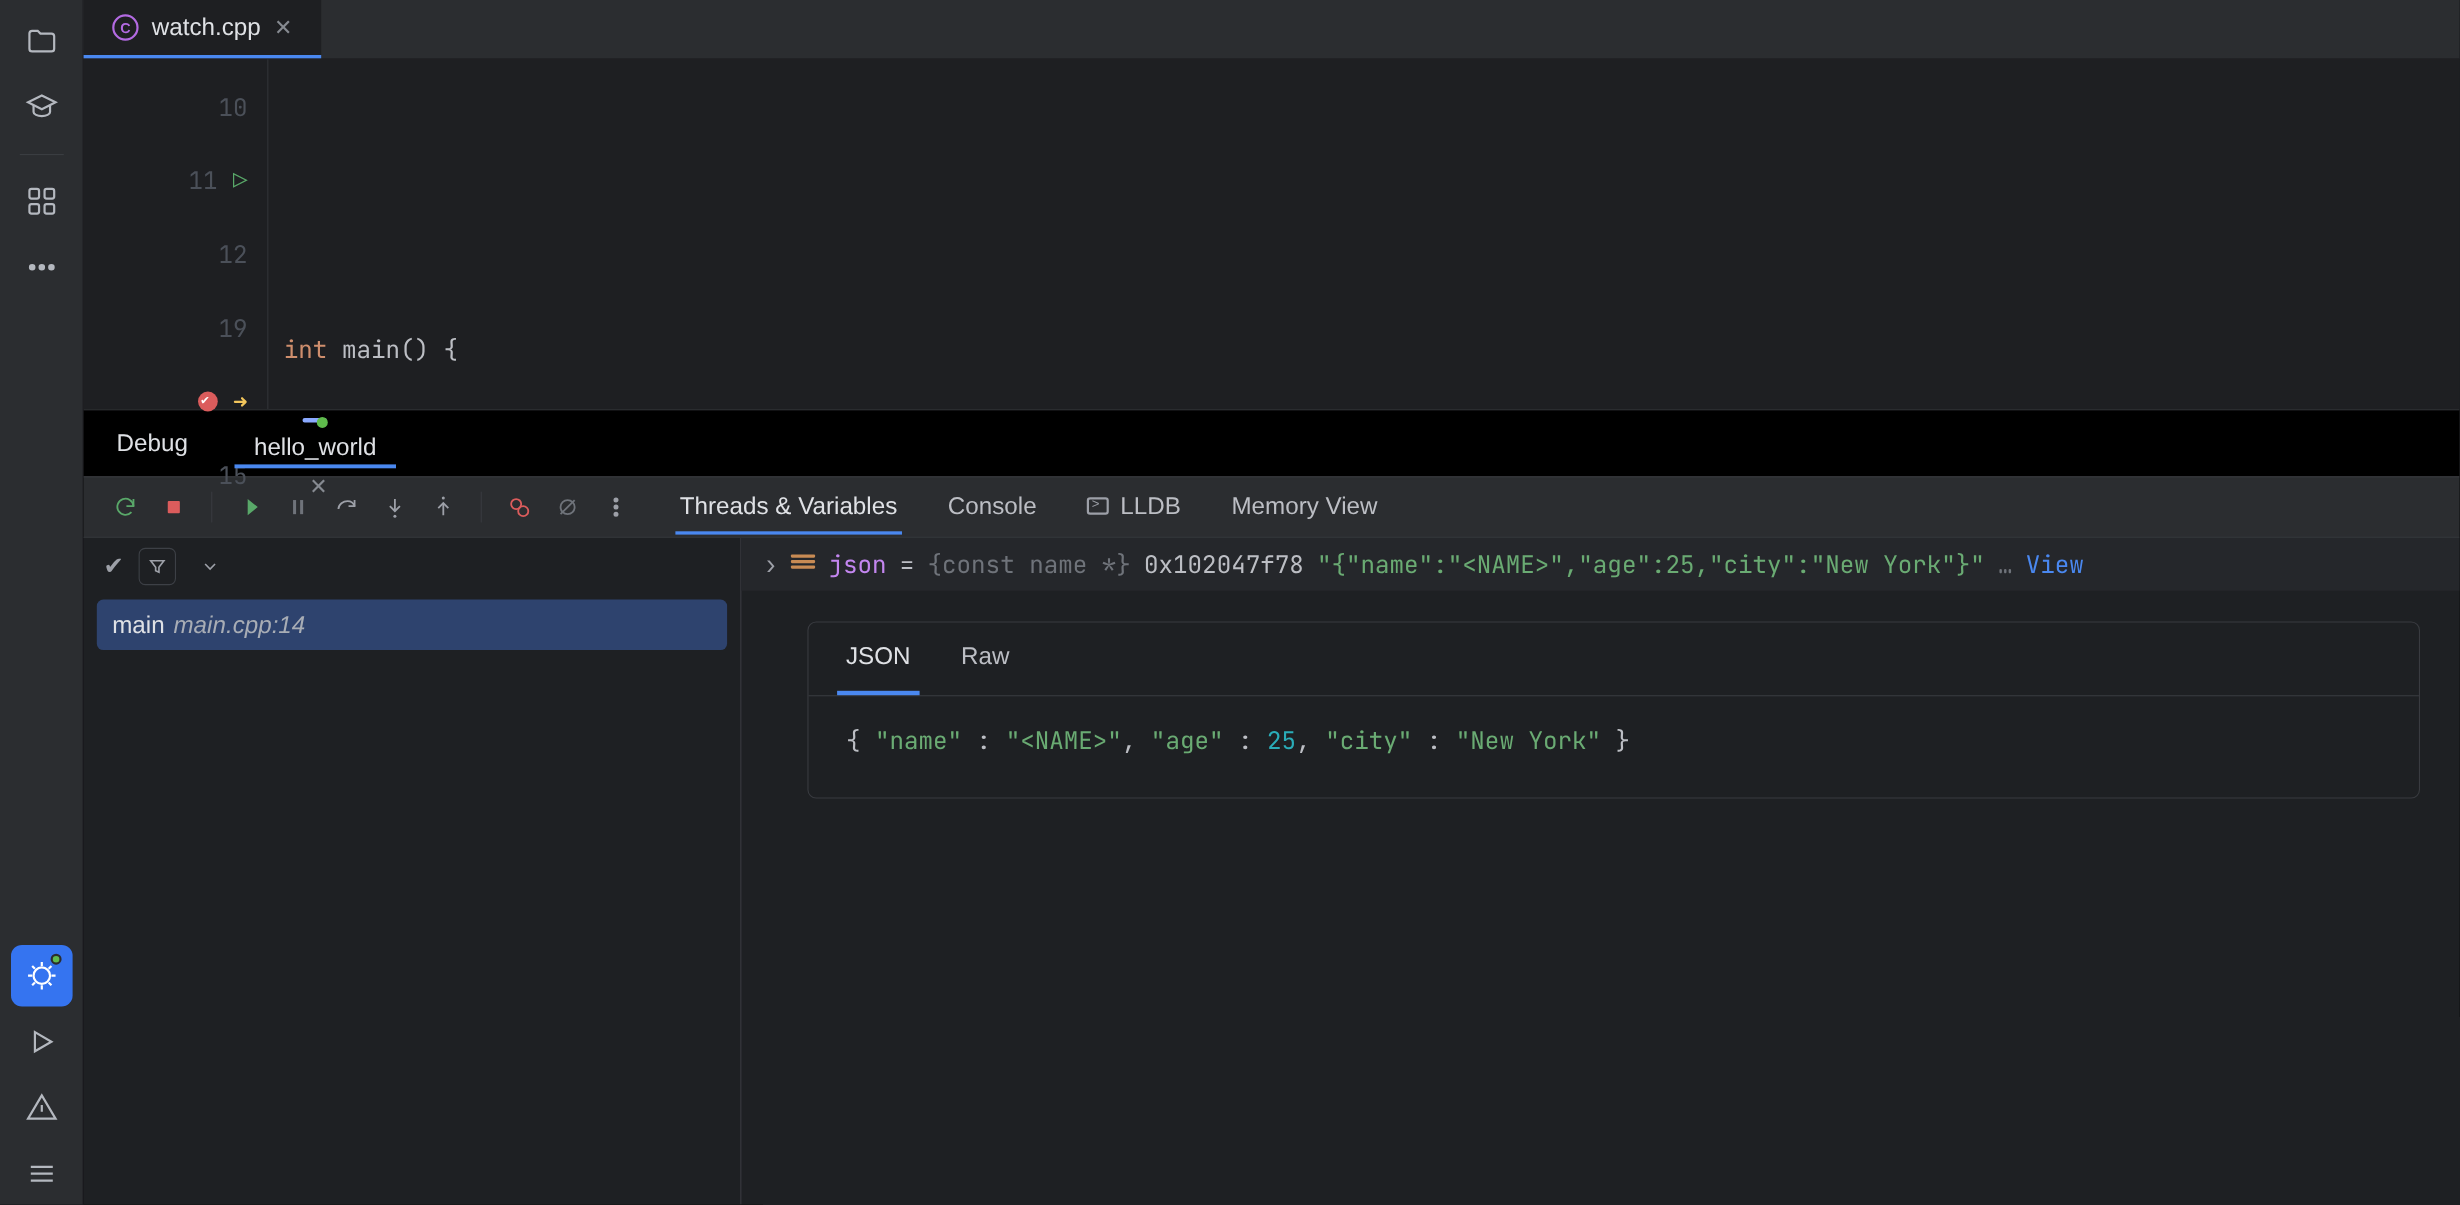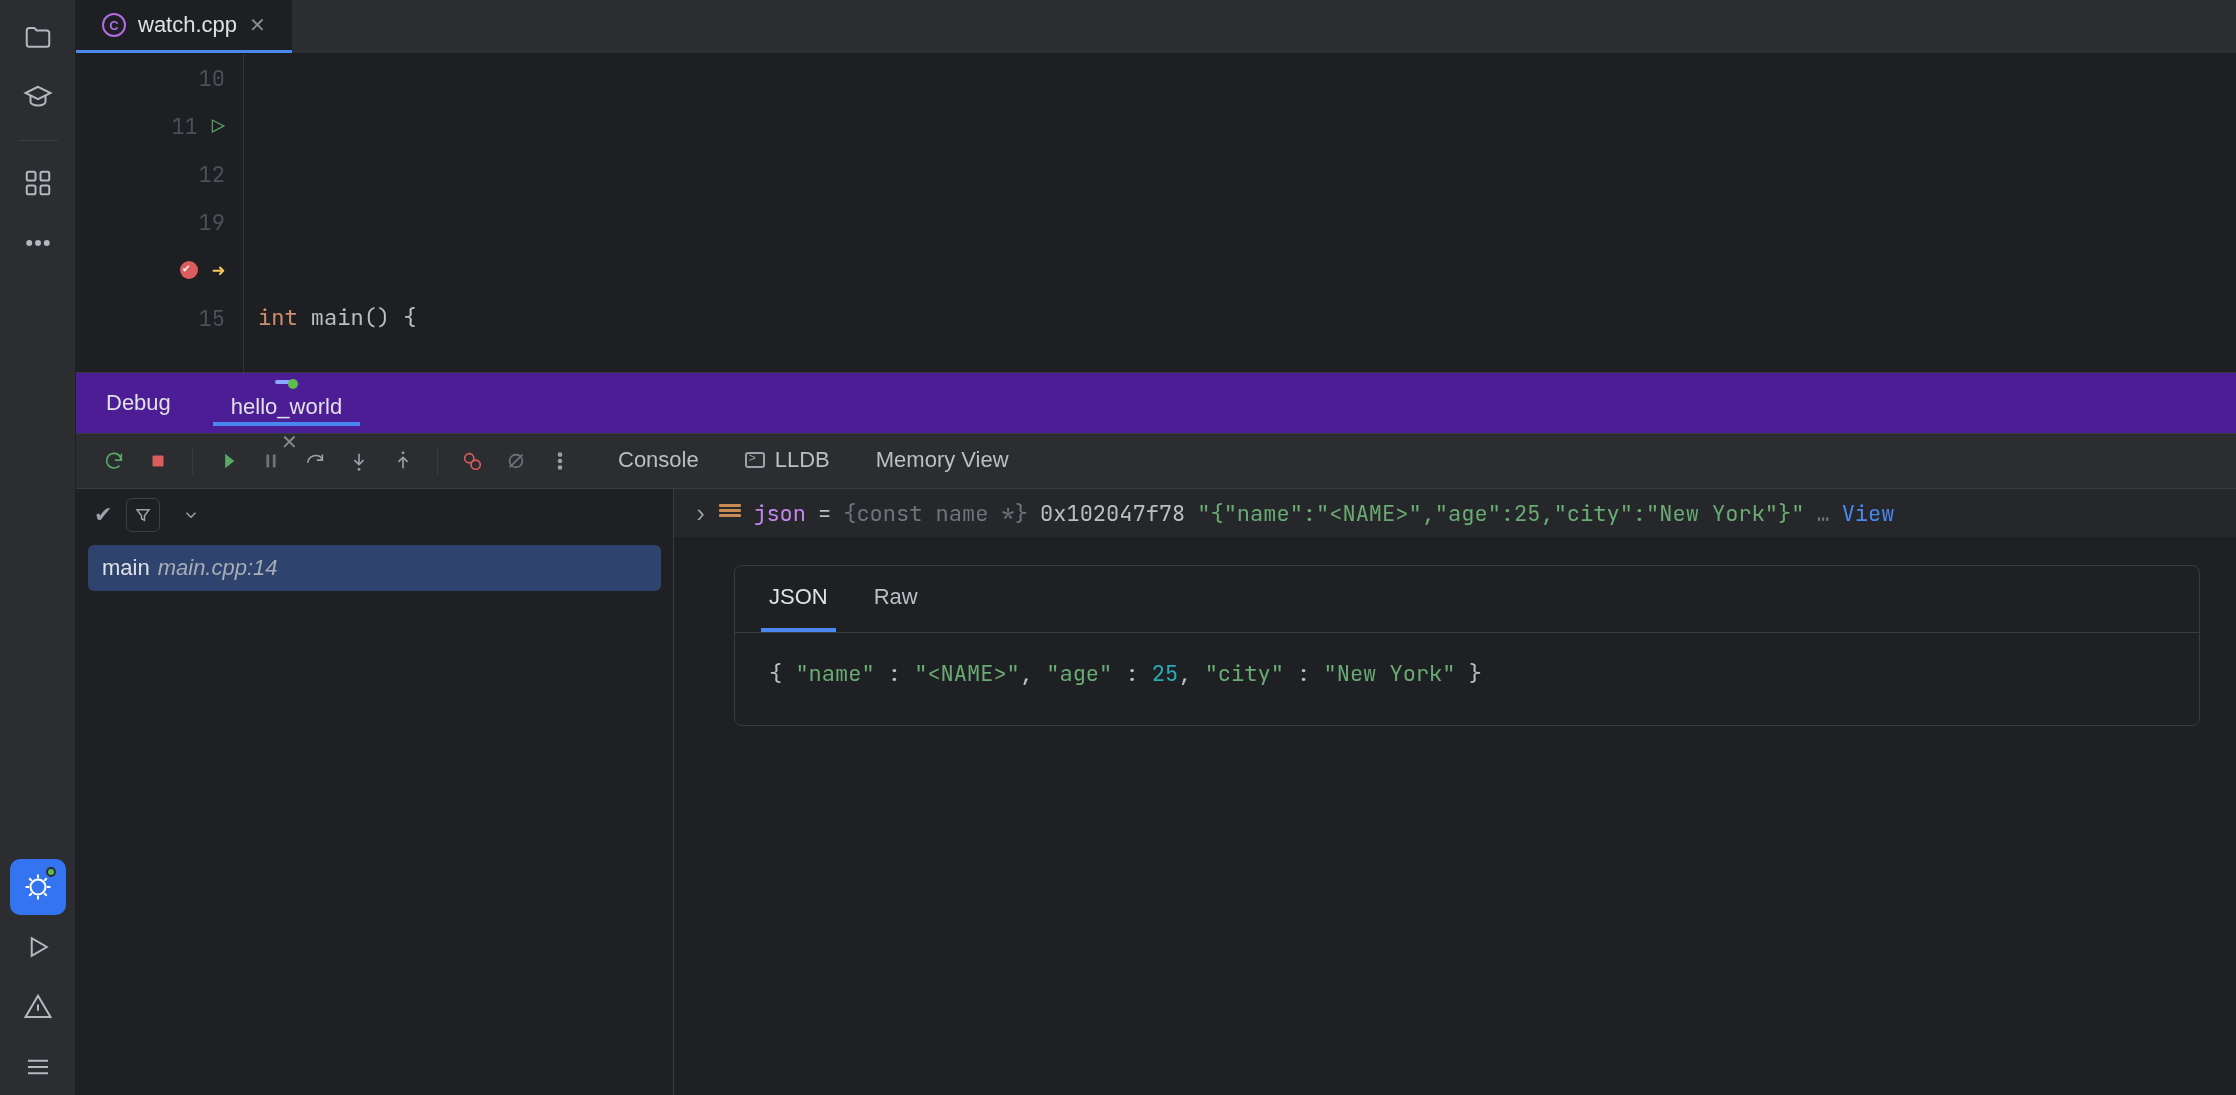--- a/index.html
+++ b/index.html
@@ -58,39 +58,39 @@
   }
 
   
   .editor { display:flex; flex:0 0 auto; background:#1e1f22; height: 318px; position:relative; }
   .gutter {
     width:168px; background:#1e1f22;
     font-family:"JetBrains Mono",Menlo,Consolas,monospace;
     font-size:22px; color:#4b5059;
     border-right:1px solid #313438;
   }
-  .grow { display:flex; align-items:center; height:48px; padding-right:18px; justify-content:flex-end; gap:14px; }
+  .grow { display:flex; align-items:center; height:48px; padding-right:18px; justify-content:flex-end; gap:14px;margin-top:19px; }
   .grow .num { width:40px; text-align:right; }
   .bp { width:18px;height:18px;border-radius:50%;background:#db5c5c; position:relative; }
   .bp::after{content:"✔"; color:#fff; font-size:12px; position:absolute; left:3px; top:-1px;}
   .exec-arrow { color:#f2c55c; font-size:22px; }
   .run-tri { color:#59a869; }
 
   .code {
     flex:1; padding-top:0;
     font-family:"JetBrains Mono",Menlo,Consolas,monospace;
     font-size:22px; line-height:48px; color:#bcbec4;
     position:relative; overflow:hidden; white-space:pre;
   }
   .cline { height:48px; padding-left:14px; position:relative; }
   .kw { color:#cf8e6d; }
   .fn { color:#bcbec4; }
 
   
-  .panel { flex:1; display:flex; flex-direction:column; background:#4c1d95; border-top:1px solid #393b40; min-height:0; }
+  .panel { flex:1; display:flex; flex-direction:column; background:#000000; border-top:1px solid #393b40; min-height:0; }
   .panel-tabs { height:60px; display:flex; align-items:center; padding-left:24px; gap:8px; }
   .ptab-label { color:#dfe1e5; font-size:22px; padding:4px 6px; }
   .ptab {
     display:flex; align-items:center; gap:10px; height:46px;
     padding:0 18px; color:#dfe1e5; font-size:22px;
     border-bottom:4px solid transparent; position:relative; border-radius:6px 6px 0 0;flex-direction:column;
   }
   .ptab.active { border-bottom-color:#4a88f0; }
   .ptab .sq { width:22px;height:22px; border:2px solid #8aa9ff; border-radius:4px; position:relative;}
   .ptab .sq::after{content:"";position:absolute;right:-3px;top:-3px;width:10px;height:10px;border-radius:50%;background:#5fbb4c;}
@@ -345,20 +345,23 @@
         </div>
       <div class="tbtn">
           <svg viewBox="0 0 24 24">
             <circle cx="12" cy="5" r="1.6" fill="currentColor"></circle>
             <circle cx="12" cy="12" r="1.6" fill="currentColor"></circle>
             <circle cx="12" cy="19" r="1.6" fill="currentColor"></circle>
           </svg>
         </div>
 
       <div class="dbg-views">
+        <div class="v active">
+            <span>Threads &amp; Variables</span>
+          </div>
         <div class="v">
             <span>Console</span>
           </div>
         <div class="v">
             <span class="term-icon"></span>
             <span>LLDB</span>
           </div>
         <div class="v">
             <span>Memory View</span>
           </div>

